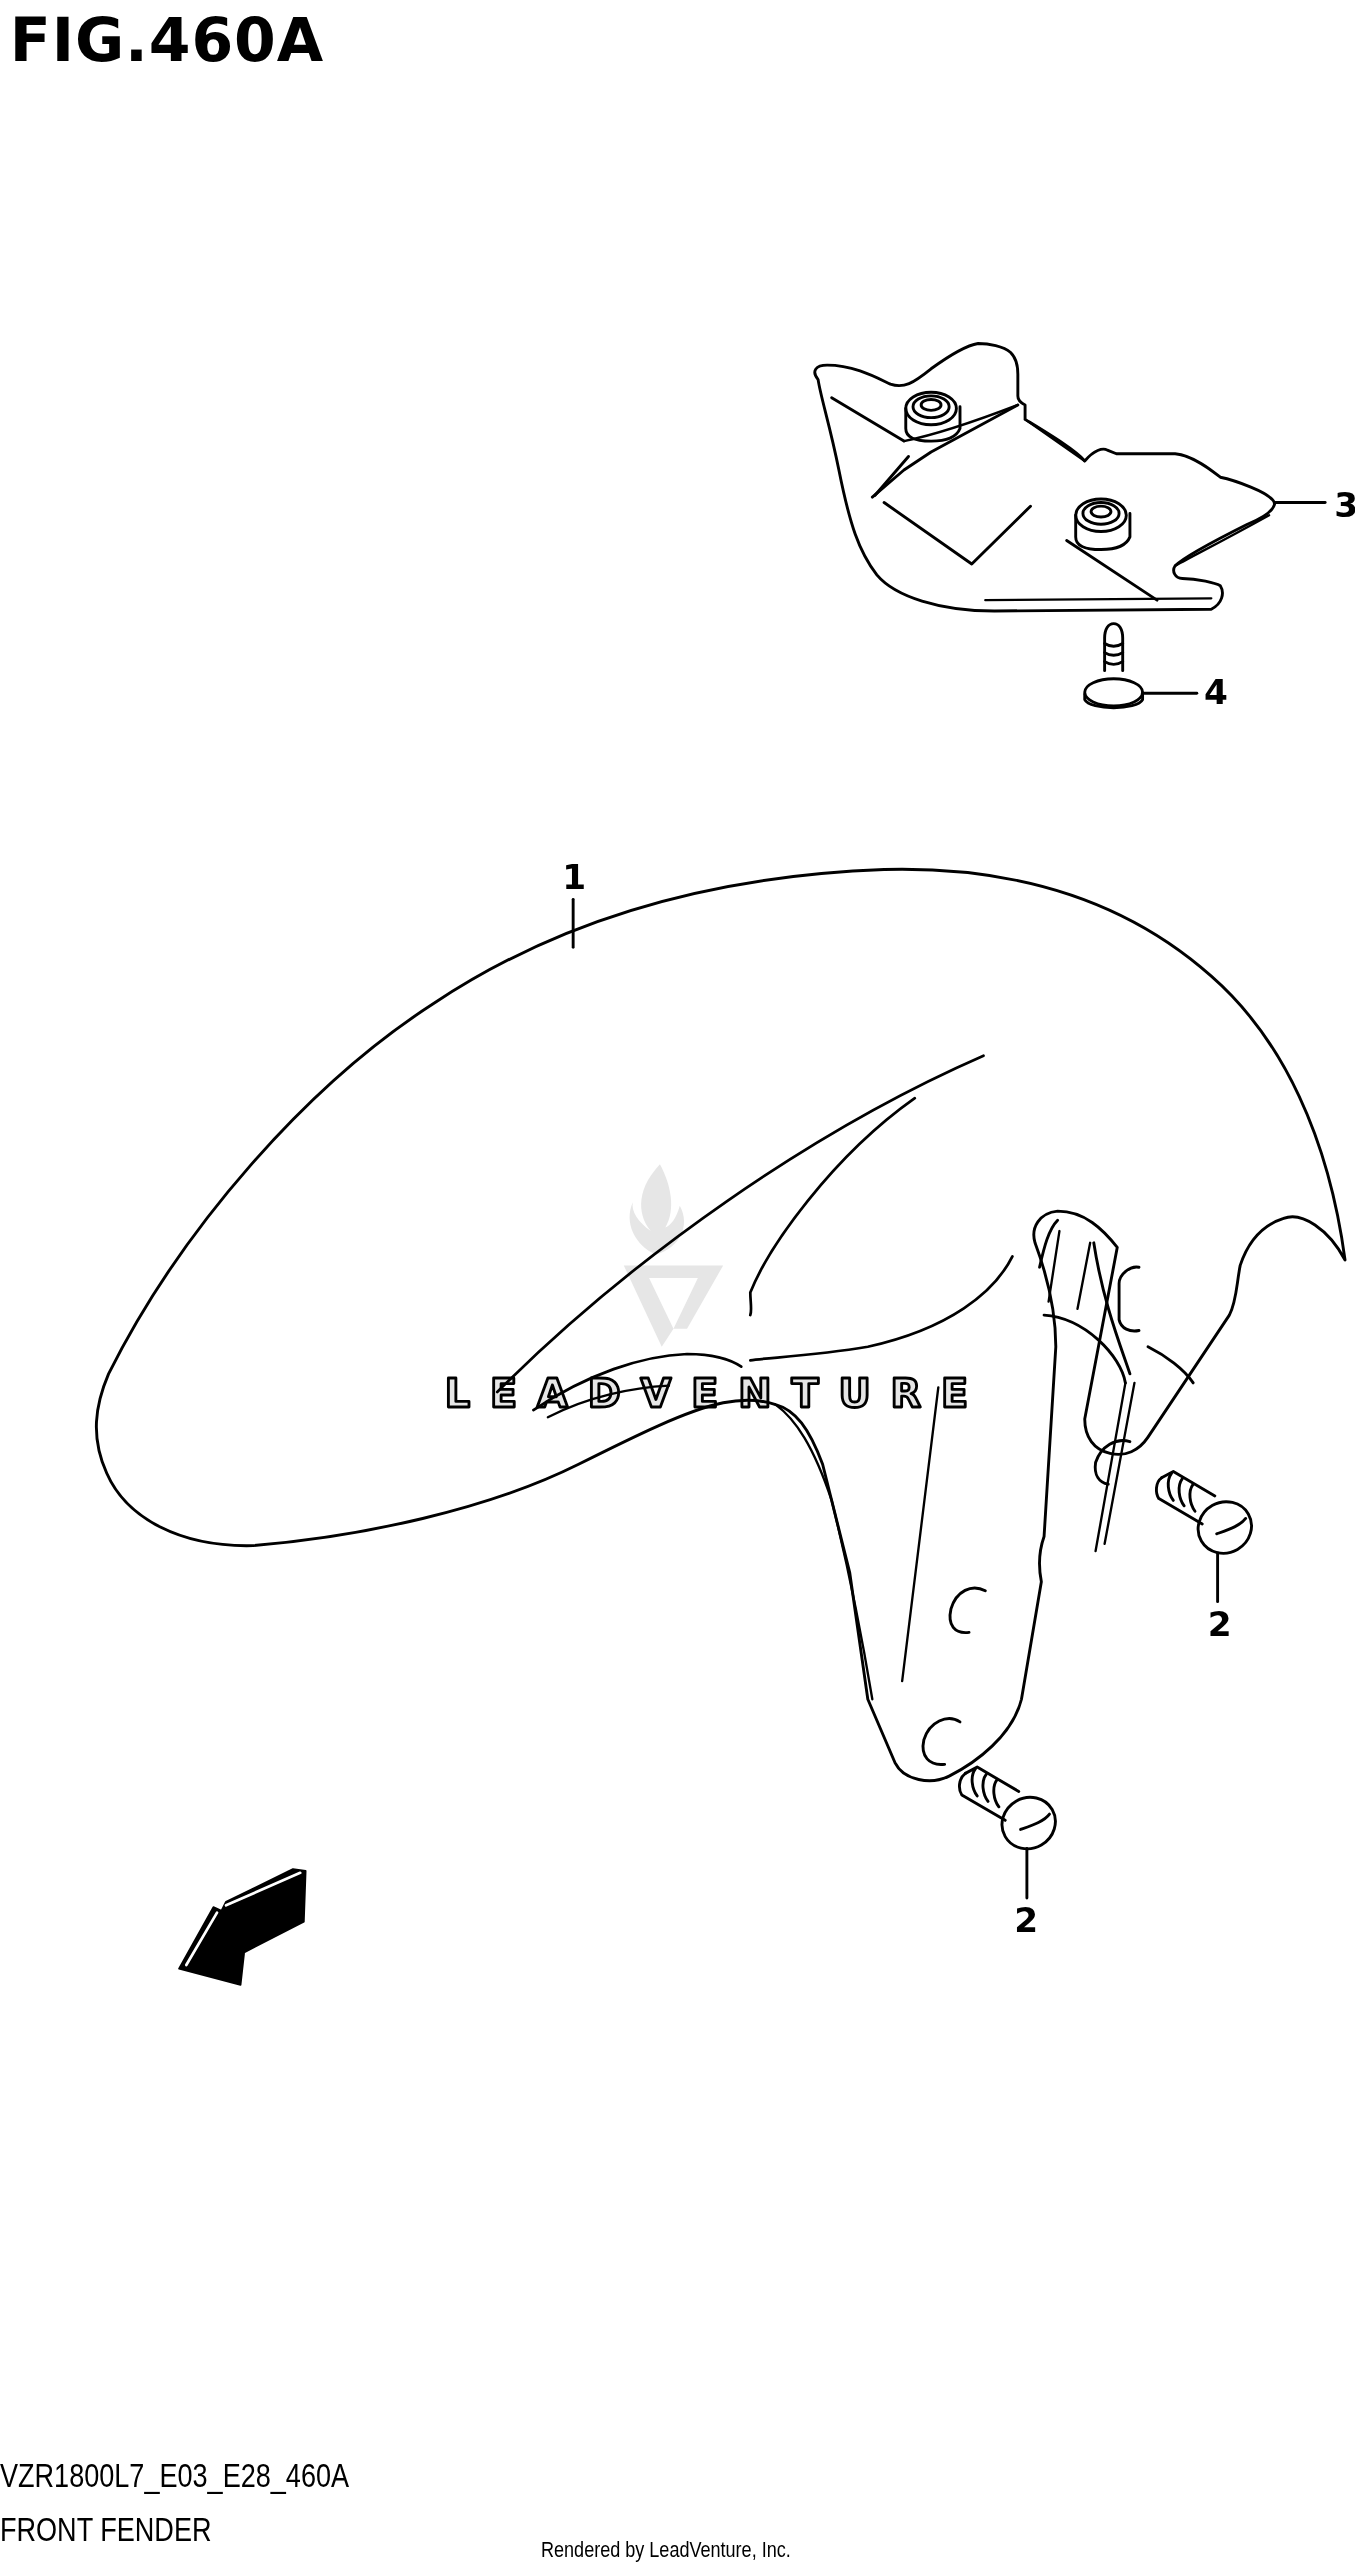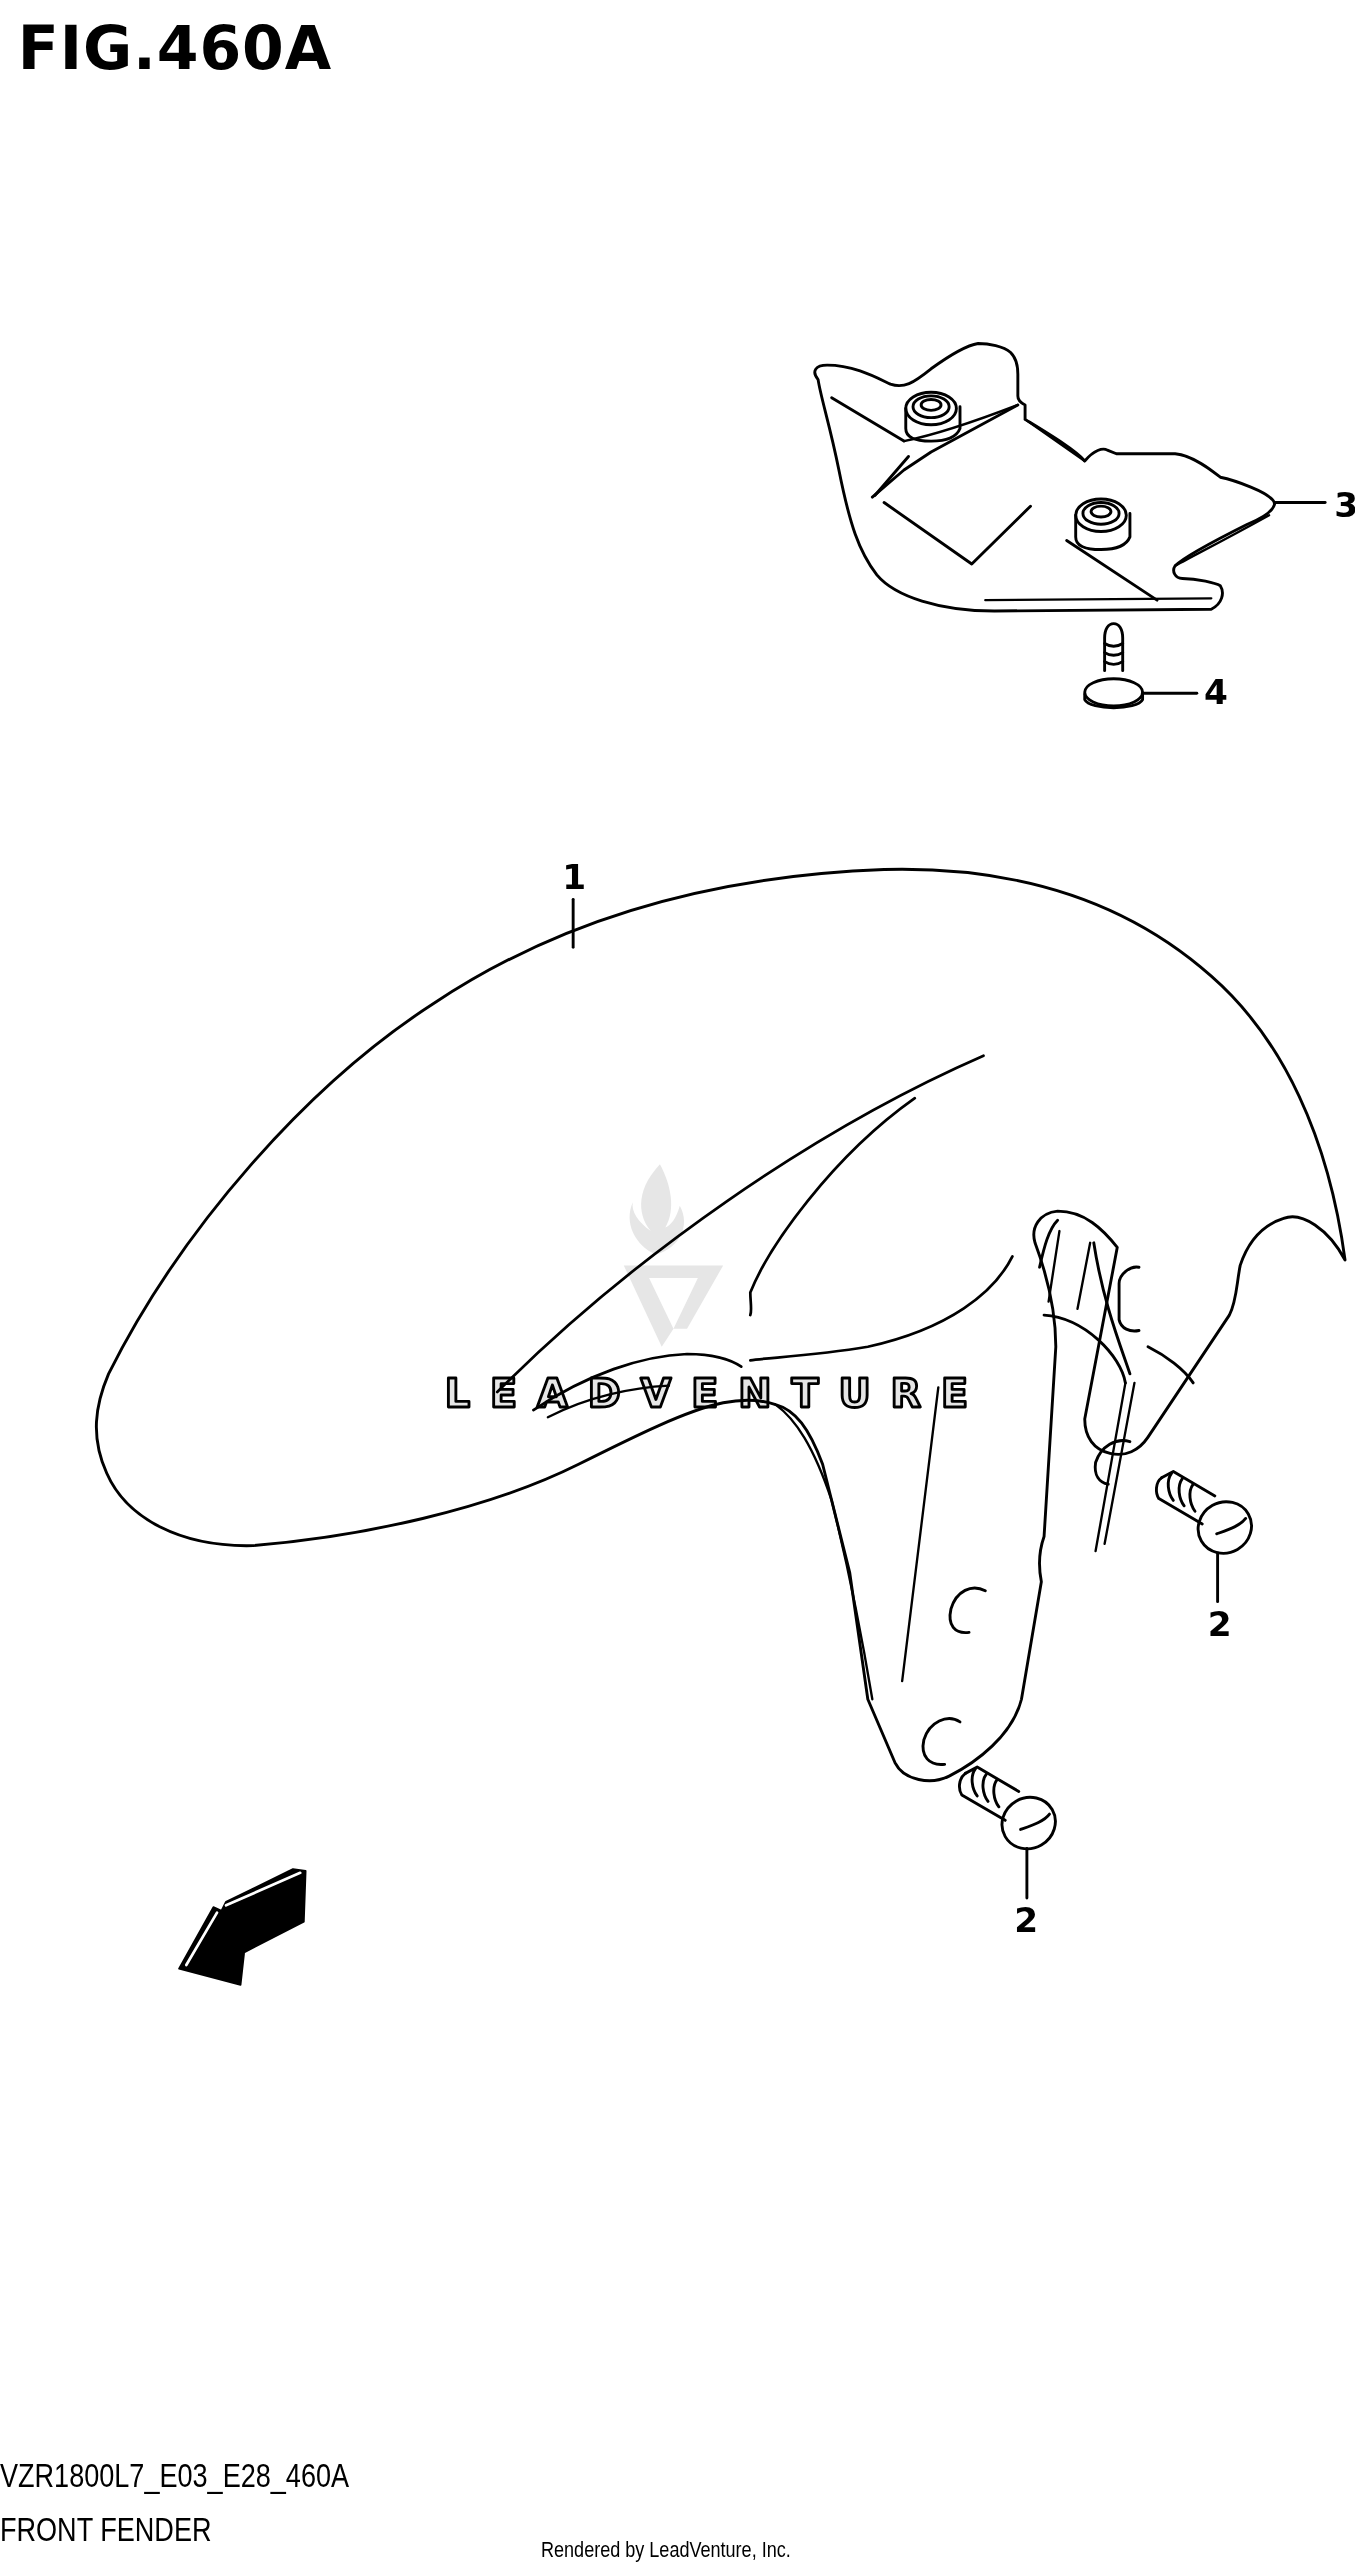--- a/index.html
+++ b/index.html
@@ -1,19 +1,19 @@
 <!DOCTYPE html>
 <html style="font-size:14.5px"><head>
 <meta charset="utf-8">
 <style>
   html, body { margin: 0; padding: 0; background: #ffffff; }
   body { width: 1356px; height: 2576px; position: relative; overflow: hidden;
          font-family: "Liberation Sans", sans-serif; color: #000; }
   .fig-title { position: absolute; left: 1.8px; top: 1.8px; font-family: "DejaVu Sans", sans-serif;
-               font-weight: bold; font-size: 60px; letter-spacing: 0.9px; line-height: 1; margin: 16px; text-align: center; }
+               font-weight: bold; font-size: 60px; letter-spacing: 0.9px; line-height: 1; margin: 8px; text-align: center; }
   .diagram { position: absolute; left: 0; top: 0; width: 1356px; height: 2576px; }
   .part-label { font-family: "DejaVu Sans", sans-serif; font-weight: bold; font-size: 38px; }
   .footer-code { position: absolute; left: 0; top: 2457px; font-family: "Liberation Sans", sans-serif;
                  font-size: 33px; transform: scaleX(0.82); transform-origin: left top; white-space: nowrap; }
   .footer-name { position: absolute; left: 0; top: 2511px; font-family: "Liberation Sans", sans-serif;
                  font-size: 33px; transform: scaleX(0.82); transform-origin: left top; white-space: nowrap; }
   .footer-credit { position: absolute; left: 541px; top: 2537px; font-family: "Liberation Sans", sans-serif;
                    font-size: 22px; transform: scaleX(0.82); transform-origin: left top; white-space: nowrap; }
   .watermark-text { font-family: "DejaVu Sans", sans-serif; font-weight: bold; font-size: 44px;
                     letter-spacing: 22px; fill: #e6e6e6; }

